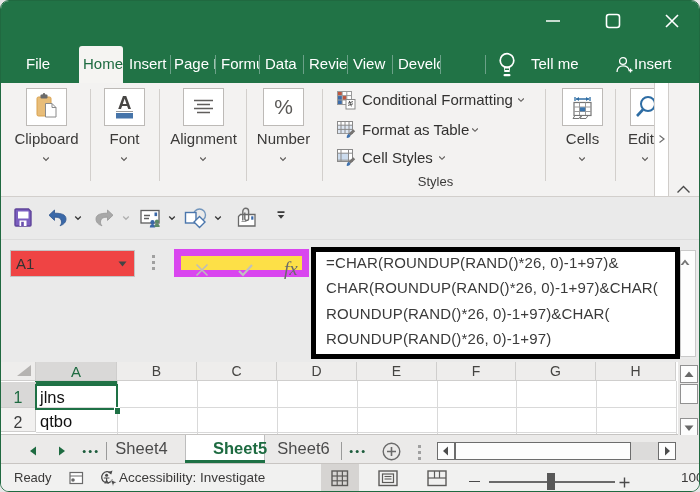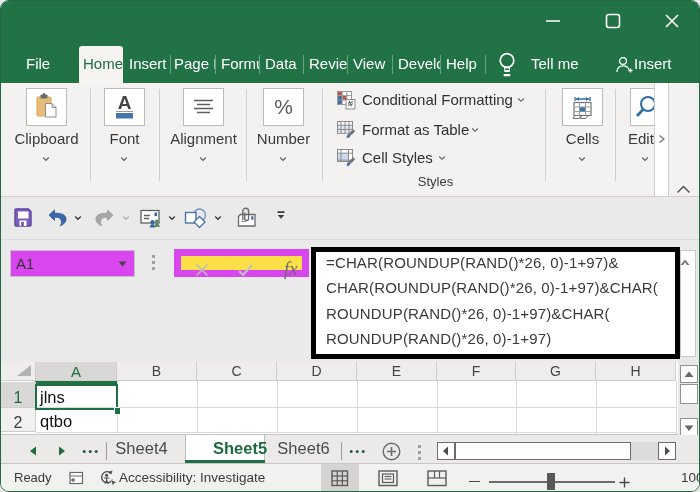--- a/index.html
+++ b/index.html
@@ -23,21 +23,21 @@
 .glabel { position:absolute; font-size:15px; color:#3b3a39; white-space:nowrap; }
 .gsep { position:absolute; top:6px; width:1px; height:92px; background:#d2cfcc; }
 .chev { position:absolute; width:8px; height:8px; }
 .rtext { position:absolute; font-size:15px; color:#323130; white-space:nowrap; }
 
 
 #qat { left:0; top:196px; width:700px; height:43px; background:#eaeaea; border-bottom:1px solid #dcdcdc; }
 
 
 #fstrip { left:0; top:239px; width:700px; height:119px; background:#eaeaea; }
-#namebox { position:absolute; left:9px; top:10px; width:125px; height:27px; background:#d946ef; border:1px solid #c3c3c3; }
+#namebox { position:absolute; left:9px; top:10px; width:125px; height:27px; background:#ef4444; border:1px solid #c3c3c3; }
 #fxbox { position:absolute; left:173px; top:9px; width:135px; height:28px; background:#fde047; border:7px solid #d946ef; }
 #formulabox { position:absolute; left:310px; top:6.5px; width:369px; height:112.5px; background:#fff; border:5px solid #000; }
 #formulabox div { font-size:15px; color:#3a3a3a; line-height:25.6px; padding-left:10px; letter-spacing:0.15px; white-space:nowrap; }
 
 
 #grid { left:0; top:358px; width:700px; height:76px; background:#fff; }
 .colhdr { position:absolute; top:3px; height:19px; background:#eeedec; border-right:1px solid #cfcecd; border-bottom:1px solid #cfcecd; color:#454442; font-size:14px; text-align:center; line-height:19px; }
 .rowhdr { position:absolute; left:0; width:35px; background:#f2f1f0; border-right:1px solid #cfcecd; border-bottom:1px solid #cfcecd; font-size:16px; text-align:center; }
 .gl { position:absolute; background:#d9d9d9; }
 
@@ -61,21 +61,20 @@
   <div class="abs" id="tabrow">
     <div class="tab" style="left:19px;width:50px;padding-left:6px;">File</div>
     <div id="hometab">Home</div>
     <div class="tab" style="left:122px;width:47px;">Insert</div>
     <div class="tab" style="left:169px;width:45px;padding-left:4px;">Page Layout</div>
     <div class="tab" style="left:214px;width:44px;">Formulas</div>
     <div class="tab" style="left:258px;width:44px;">Data</div>
     <div class="tab" style="left:302px;width:44px;">Review</div>
     <div class="tab" style="left:346px;width:45px;">View</div>
     <div class="tab" style="left:391px;width:48px;">Developer</div>
-    <div class="tab" style="left:439px;width:45px;">Help</div>
     <div class="tabsep" style="left:169px"></div>
     <div class="tabsep" style="left:214px"></div>
     <div class="tabsep" style="left:258px"></div>
     <div class="tabsep" style="left:302px"></div>
     <div class="tabsep" style="left:346px"></div>
     <div class="tabsep" style="left:391px"></div>
     <div class="tabsep" style="left:439px"></div>
     <div class="tabsep" style="left:484px"></div>
     <svg class="abs" style="left:496px;top:4px" width="20" height="30" viewBox="0 0 20 30">
       <circle cx="10" cy="10.5" r="6.8" fill="none" stroke="#fff" stroke-width="1.7"></circle>

